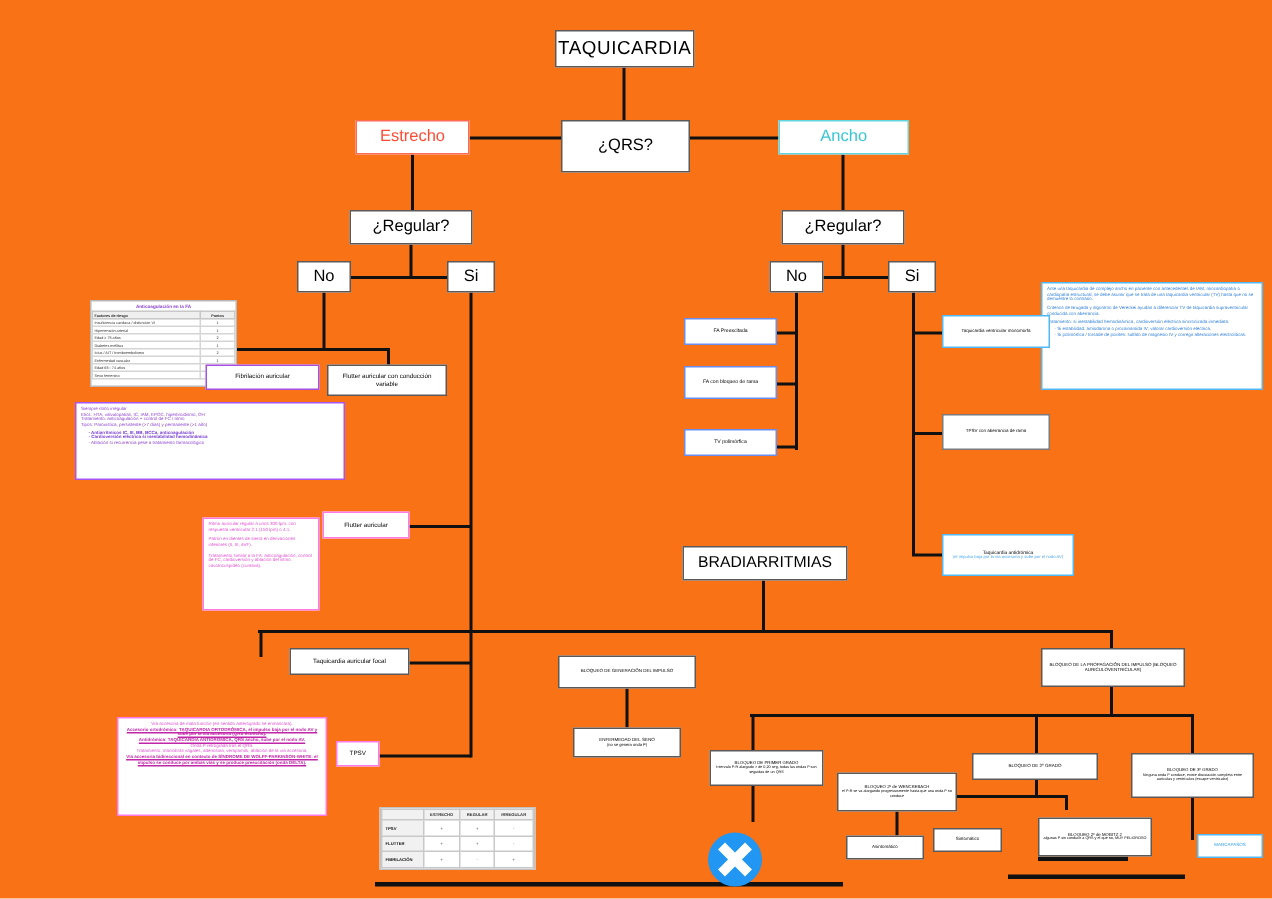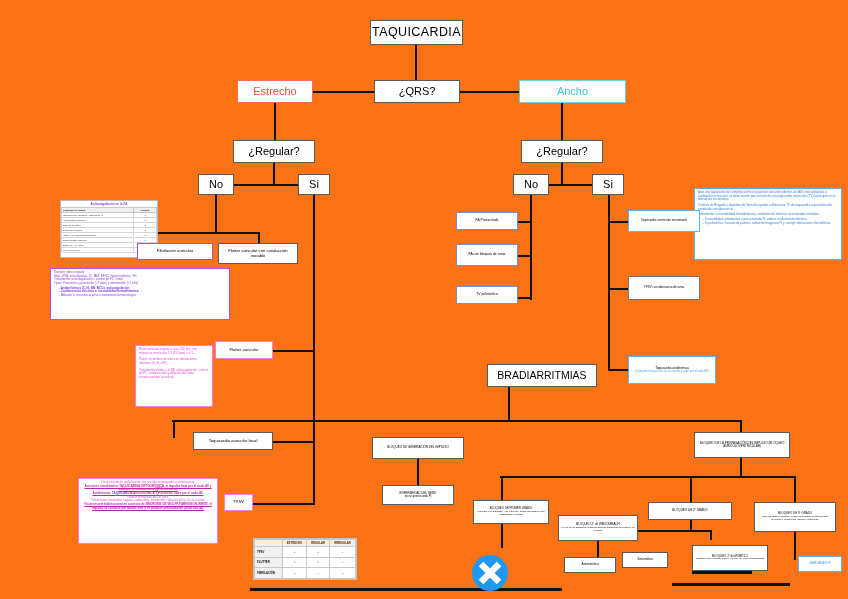--- a/index.html
+++ b/index.html
@@ -114,27 +114,27 @@
 </style>
 </head>
 <body>
 
 <div id="canvas">
 
   <div class="node t-title" style="left:370px;top:20px;width:93px;height:25px;">TAQUICARDIA</div>
 
   <div class="ln v" style="left:415px;top:45px;height:35px;"></div>
 
-  <div class="node t-big" style="left:374px;top:80px;width:86px;height:23px;">¿QRS?</div>
+  <div class="node t-big" style="left:374px;top:80px;width:86px;height:35px;">¿QRS?</div>
 
   <div class="ln h" style="left:313px;top:91px;width:62px;"></div>
   <div class="node t-big red" style="left:237px;top:80px;width:76px;height:23px;">Estrecho</div>
 
   <div class="ln h" style="left:459px;top:91px;width:60px;"></div>
-  <div class="node t-big cyan" style="left:519px;top:80px;width:107px;height:23px;">Ancho</div>
+  <div class="node t-big cyan" style="left:519px;top:80px;width:87px;height:23px;">Ancho</div>
 
   <div class="ln v" style="left:274px;top:103px;height:37px;"></div>
   <div class="node t-big" style="left:233px;top:140px;width:82px;height:23px;">¿Regular?</div>
 
   <div class="ln v" style="left:273px;top:163px;height:22px;"></div>
   <div class="ln h" style="left:216px;top:184px;width:100px;"></div>
 
   <div class="node t-big" style="left:198px;top:174px;width:36px;height:21px;">No</div>
   <div class="node t-big" style="left:298px;top:174px;width:32px;height:21px;">Si</div>
 
@@ -179,21 +179,21 @@
   <div class="ln h" style="left:608px;top:369px;width:20px;"></div>
 
   <div class="node t-tiny ltblue" style="left:628px;top:210px;width:72px;height:22px;">Taquicardia ventricular monomorfa</div>
   <div class="node t-tiny gray2" style="left:628px;top:276px;width:72px;height:24px;">TPSV con aberrancia de rama</div>
 
   <div class="node ltblue" style="left:628px;top:356px;width:88px;height:28px;flex-direction:column;">
     <span class="t-tiny" style="font-size:3.2px;color:#000;">Taquicardia antidrómica</span>
     <span style="font-size:2.8px;color:#4fa9ef;">(el impulso baja por la vía accesoria y sube por el nodo AV)</span>
   </div>
 
-  <div class="node t-big" style="left:455px;top:364px;width:110px;height:23px;font-size:10.5px;margin-left:32px;">BRADIARRITMIAS</div>
+  <div class="node t-big" style="left:455px;top:364px;width:110px;height:23px;font-size:10.5px;">BRADIARRITMIAS</div>
 
   <div class="ln v" style="left:508px;top:387px;height:35px;"></div>
   <div class="ln h" style="left:172px;top:420px;width:570px;"></div>
   <div class="ln v" style="left:173px;top:420px;height:18px;"></div>
   <div class="ln v" style="left:740px;top:420px;height:18px;"></div>
 
   <div class="node t-tiny" style="left:370px;top:437px;width:92px;height:22px;left:372px;">BLOQUEO DE GENERACIÓN DEL IMPULSO</div>
   <div class="ln v" style="left:417px;top:459px;height:26px;"></div>
   <div class="node" style="left:382px;top:485px;width:72px;height:20px;flex-direction:column;">
     <span style="font-size:3px;">ENFERMEDAD DEL SENO</span>

